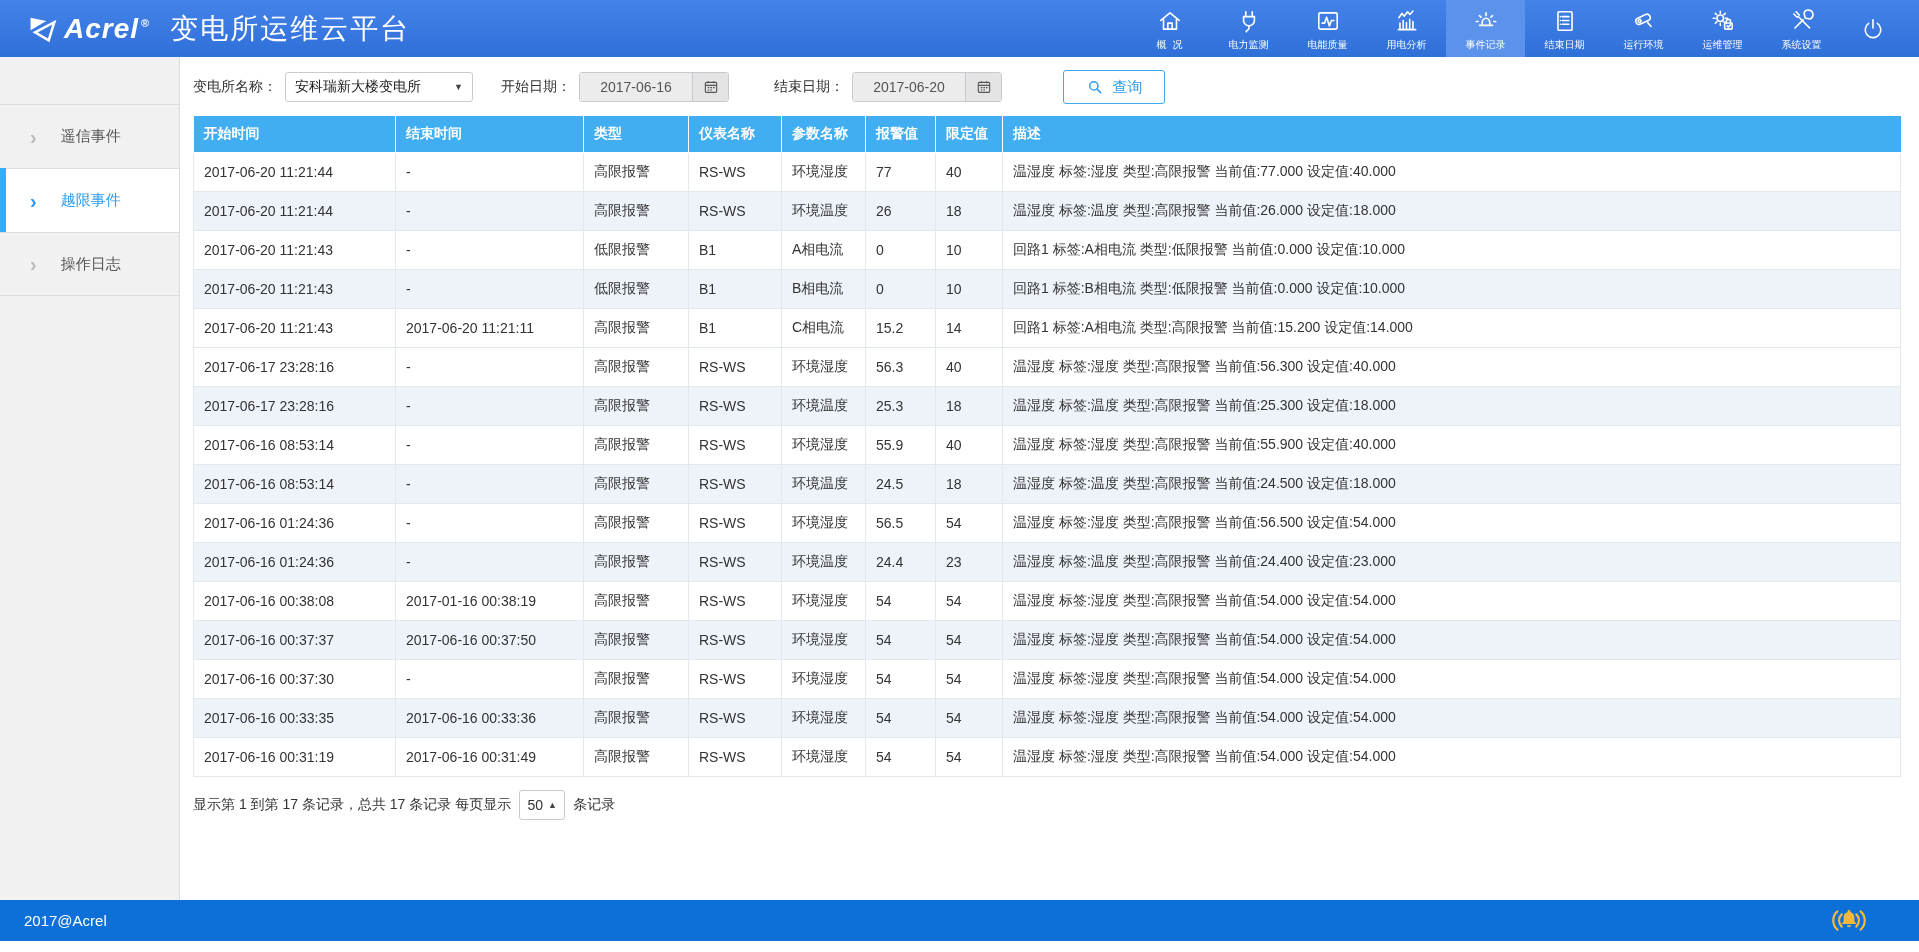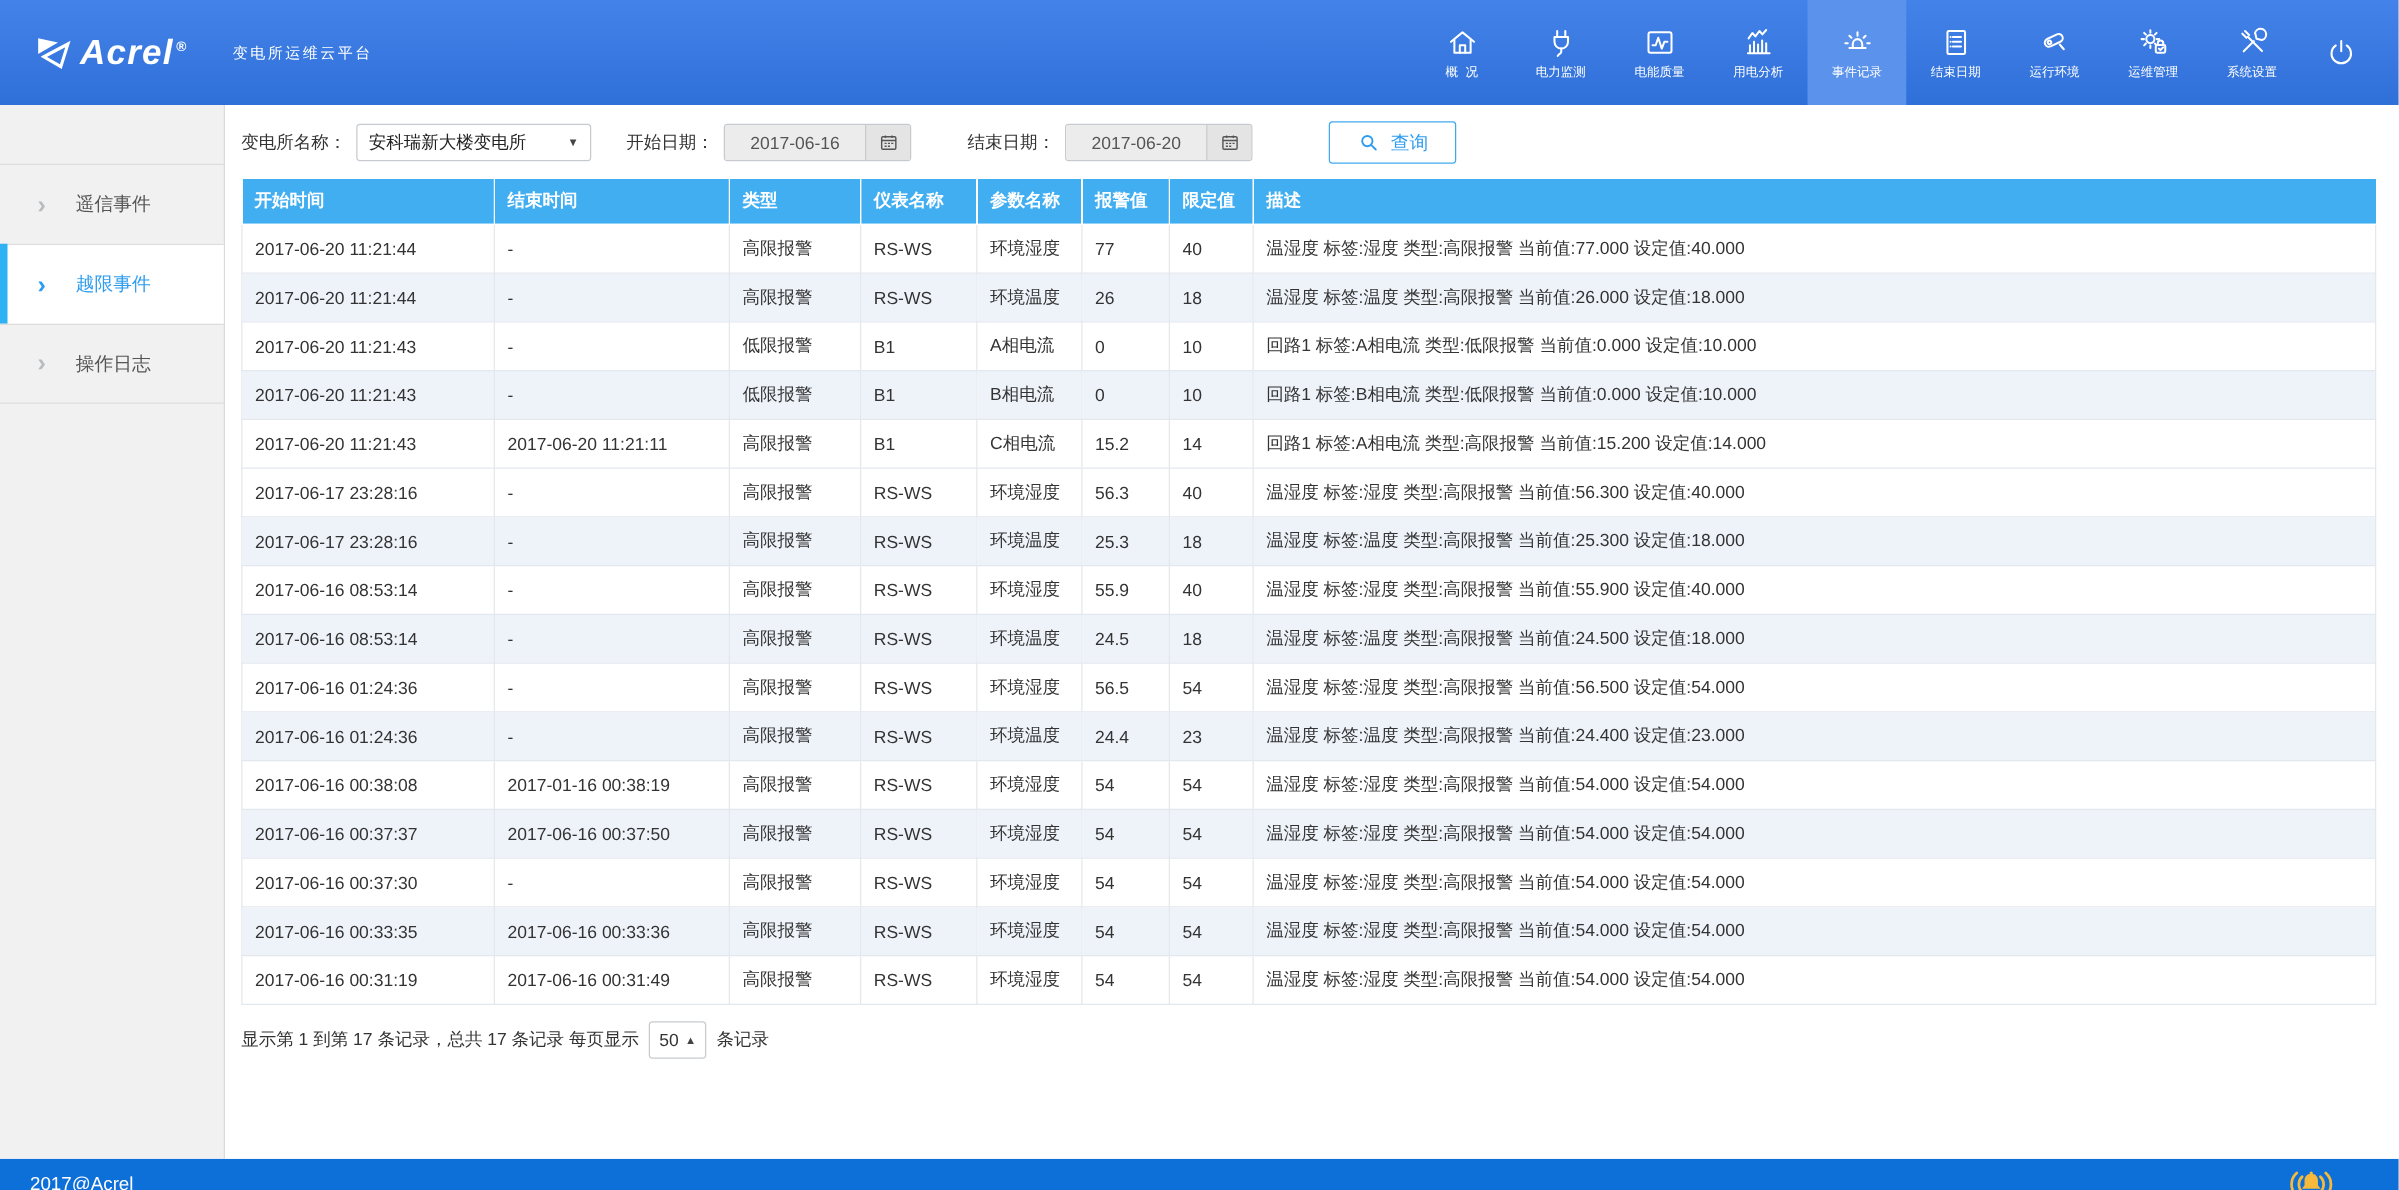--- a/index.html
+++ b/index.html
@@ -1,26 +1,26 @@
 <!DOCTYPE html>
 <html style="--topbar: #2f6fd8; --topbar-light: #4383e9; --topbar-active: #5b92ec; --accent: #2d9cf0; --thead: #41aef2; --row-alt: #eef3fa; --side-bar: #2fb1f4; --footer: #0d6fd8;"><head>
 <meta charset="utf-8">
 <style>
   * { margin:0; padding:0; box-sizing:border-box; }
   html,body { width:1919px; height:952px; overflow:hidden;
     font-family:"Liberation Sans","DejaVu Sans",sans-serif; background:#fff; }
 
   
-  .topbar { height:84px; display:flex; align-items:stretch;
+  .topbar { height:57px; display:flex; align-items:stretch;
     background:linear-gradient(180deg, var(--topbar-light,#4383e9), var(--topbar,#2f6fd8)); color:#fff;gap:25px; }
   .brand-area { display:flex; align-items:center; padding-left:26px; }
   .logo-mark { width:34px; height:34px; display:flex; align-items:center; }
   .brand-text { font-size:28px; font-weight:bold; font-style:italic; letter-spacing:1px; margin-left:4px; }
   .brand-reg { font-size:11px; vertical-align:super; font-style:normal; margin-left:2px; }
-  .app-title { font-size:12px; margin-left:36px; letter-spacing:2px; }
+  .app-title { font-size:28px; margin-left:20px; letter-spacing:2px; }
   .topnav { margin-left:auto; display:flex; align-items:stretch; }
   .nav-item { width:79px; display:flex; flex-direction:column; align-items:center;
     justify-content:center; cursor:pointer; color:#fff; }
   .nav-item.active { background:var(--topbar-active,#5b92ec); }
   .nav-icon { height:28px; display:flex; align-items:flex-end; }
   .nav-icon svg { width:26px; height:26px; }
   .nav-label { font-size:10px; margin-top:4px; white-space:nowrap;font-family:Liberation Mono, monospace; }
   .nav-item.power-slot { width:64px; margin-right:14px; }
   .nav-item.power-slot .nav-icon { align-items:center; }
 

